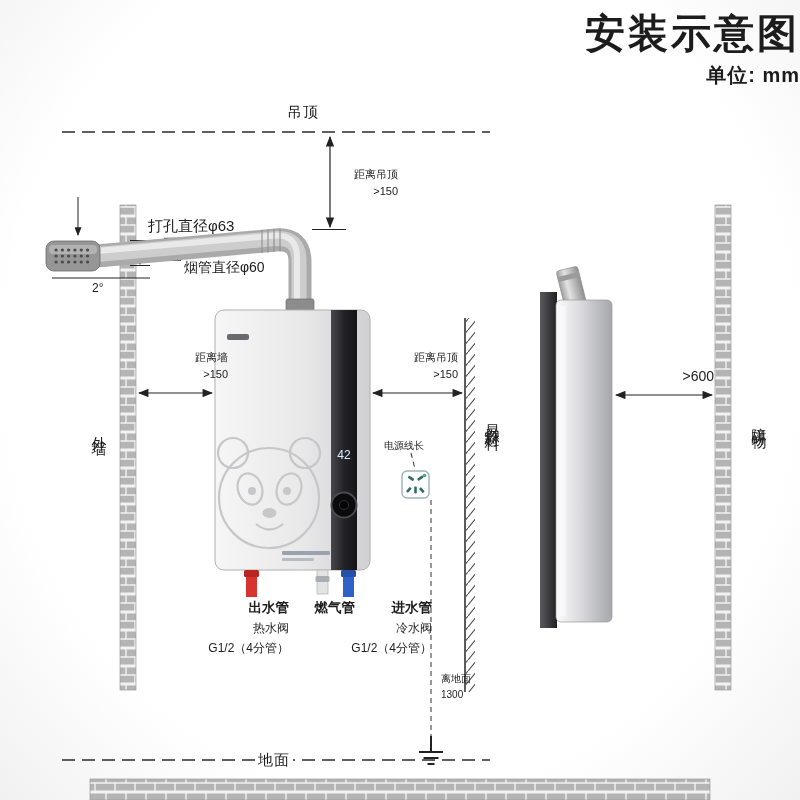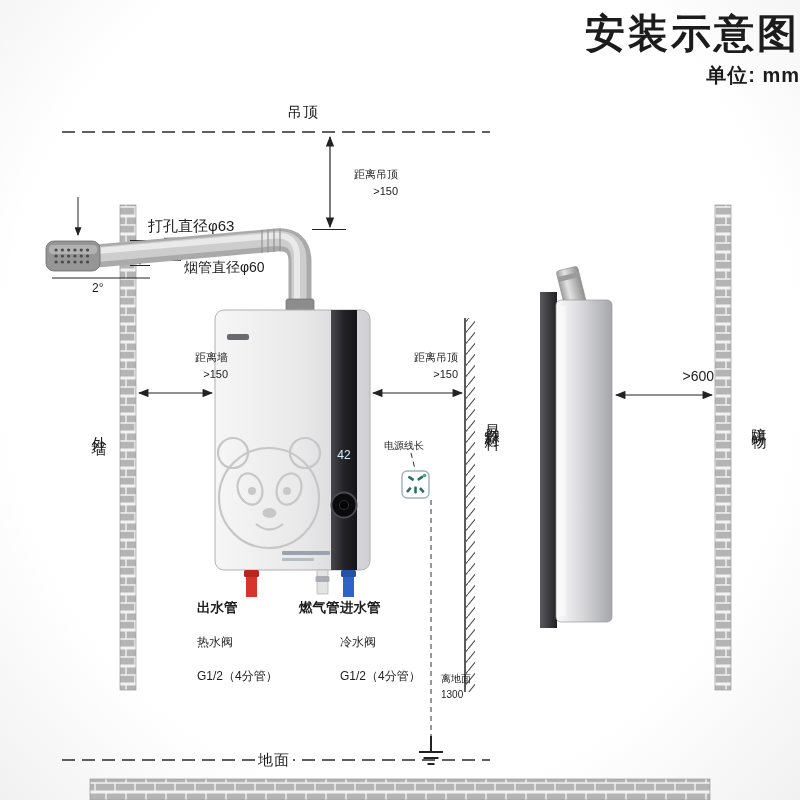--- a/index.html
+++ b/index.html
@@ -9,23 +9,23 @@
     font-family:"Liberation Sans","DejaVu Sans",sans-serif;color:#1c1c1c}
   svg.layer{position:absolute;left:0;top:0}
   .lbl{position:absolute;white-space:nowrap}
   .c{text-align:right}
   .t-title{width:800px;top:6px;left:0;font-size:40px;font-weight:900;letter-spacing:3px}
   .t-unit{width:800px;top:62px;left:0;font-size:20px;font-weight:600;letter-spacing:1px}
   .sec{font-size:15px;font-weight:400;letter-spacing:1px}
   .vert{writing-mode:vertical-rl;letter-spacing:4px}
   .dim{font-size:11px;line-height:1.5}
   .sm{font-size:10px;line-height:1.55}
-  .pipe-lbl{position:absolute;text-align:left}
+  .pipe-lbl{position:absolute;text-align:right}
   .pipe-lbl .nm{font-size:13.5px;font-weight:700}
-  .pipe-lbl .sub{font-size:12px;margin-top:17px}
+  .pipe-lbl .sub{font-size:12px;margin-top:3px}
   .bgw{background:#fff;padding:0 3px}
   .bold600{font-weight:400}
 </style>
 </head>
 <body>
 
 <div id="canvas">
 
   <svg class="layer" width="800" height="800" viewBox="0 0 800 800">
     <defs>

